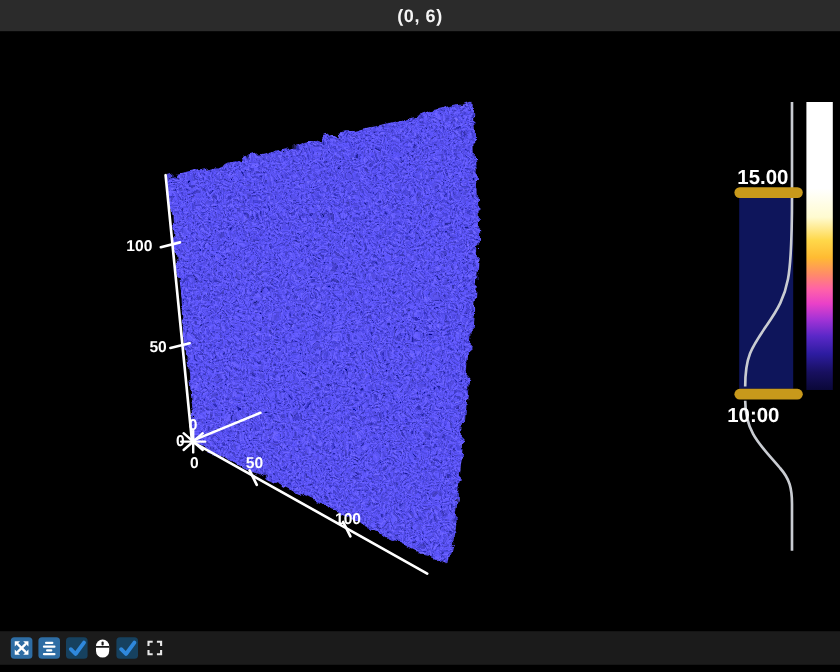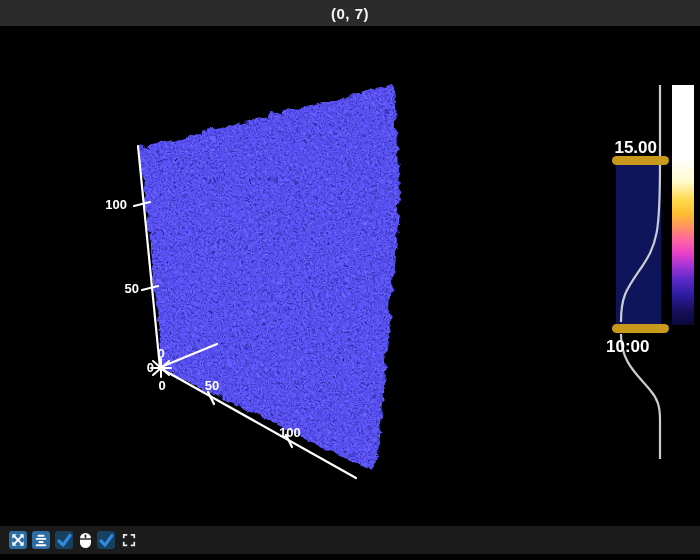--- a/index.html
+++ b/index.html
@@ -37,21 +37,21 @@
   .tb-btn.plain{background:transparent;}
   .tb-mouse{width:14px;height:18px;display:flex;align-items:center;
     justify-content:center;flex:0 0 auto;cursor:pointer;}
 </style>
 </head>
 <body>
 
 <div id="app">
 
   <div id="titlebar">
-    <span class="title">(0, 7)</span>
+    <span class="title">(0, 6)</span>
   </div>
 
   <svg id="viewport" viewBox="0 0 700 560">
     <defs>
       <clipPath id="volClip">
         <polygon points="138,146 392,82 397,190 389,310 375,452 371,468 160,368"></polygon>
       </clipPath>
       <filter id="blueNoise" x="0%" y="0%" width="100%" height="100%">
         <feTurbulence type="fractalNoise" baseFrequency="0.5" numOctaves="3" seed="7" result="n"></feTurbulence>
         <feColorMatrix in="n" type="matrix" values="

